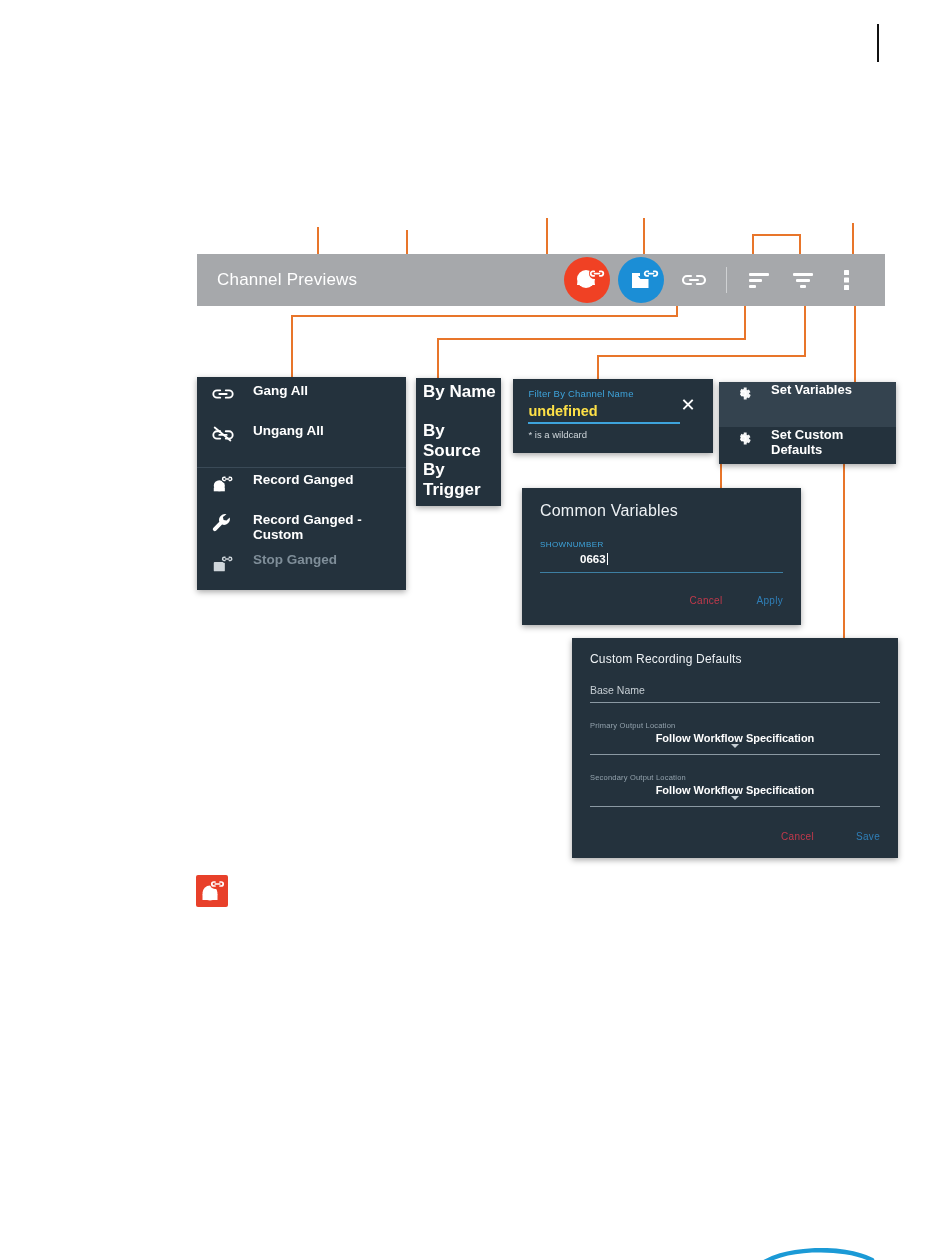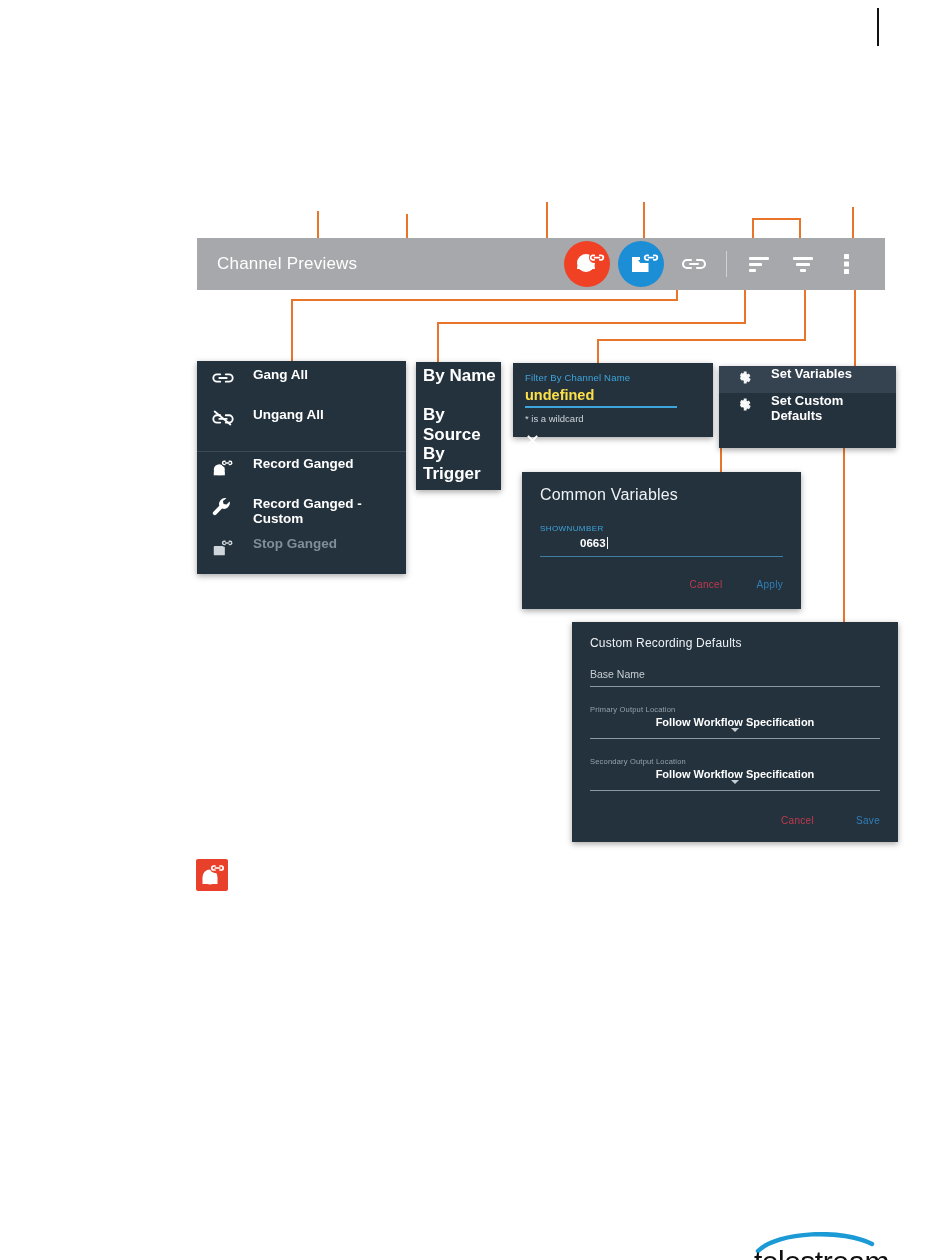--- a/index.html
+++ b/index.html
@@ -10,20 +10,21 @@
   body {
     width: 950px;
     height: 1260px;
     position: relative;
     font-family: "Liberation Sans", sans-serif;
     overflow: hidden;
   }
   .page {
     position: absolute;
     inset: 0;
+    margin-top: 16px;
   }
 
   
   .lead {
     position: absolute;
     background: #e8752a;
   }
   .lead-v { width: 2px; }
   .lead-h { height: 2px; }
 
@@ -156,22 +157,21 @@
     padding: 9px 12px 0 12px;
   }
   .filter-label {
     color: #3ea4dc;
     font-size: 9.5px;
     letter-spacing: 0.2px;
   }
   .filter-row {
     display: flex;
     align-items: flex-start;
-    justify-content: space-between;
-    flex-direction: column;
+    justify-content: center;
   }
   .filter-value {
     color: #fde047;
     font-size: 14.5px;
     font-weight: 700;
     margin-top: 4px;
   }
   .filter-underline {
     height: 1.5px;
     background: #3ea4dc;
@@ -193,21 +193,21 @@
   }
 
   
   #setvars-menu {
     left: 719px;
     top: 366px;
     width: 177px;
     height: 82px;
   }
   #setvars-menu .menu-row {
-    height: 27px;
+    height: 45px;
     font-size: 13px;
     padding-left: 16px;
   }
   #setvars-menu .menu-row.hover { background: #34434f; }
   #setvars-menu .mi { width: 24px; margin-right: 12px; }
 
   
   #common-vars {
     left: 522px;
     top: 472px;

